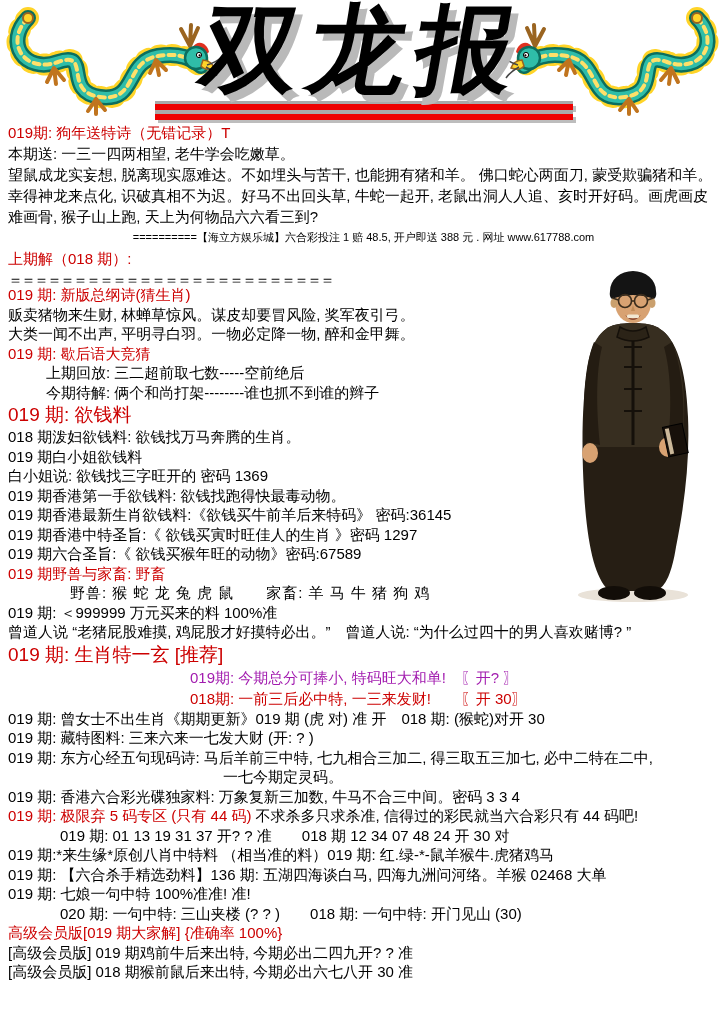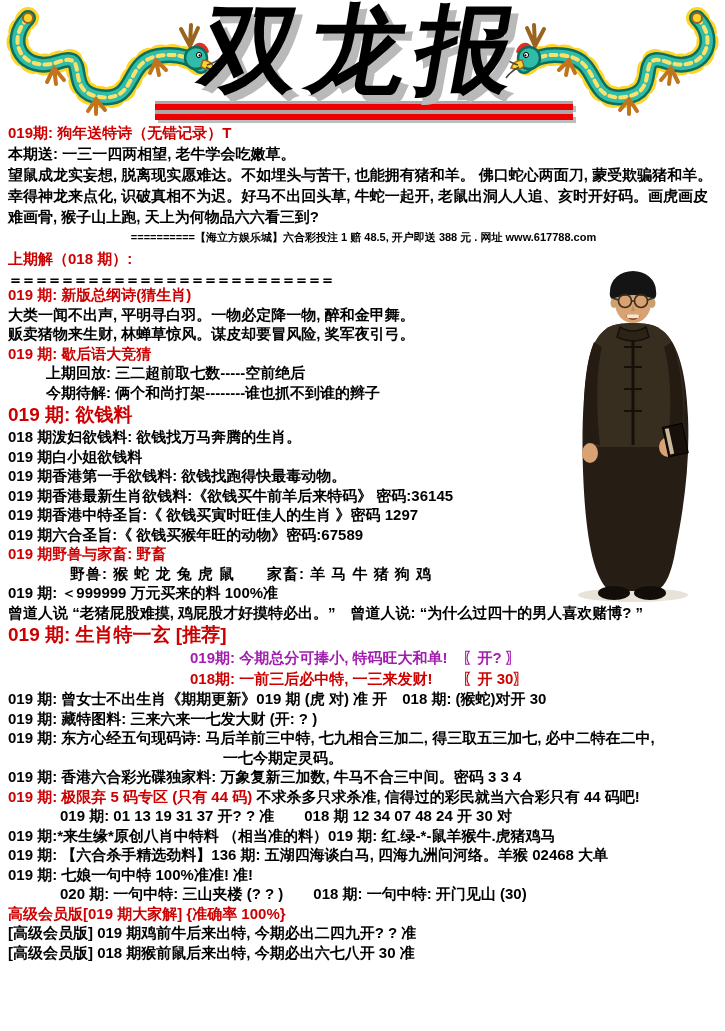--- a/index.html
+++ b/index.html
@@ -16,21 +16,21 @@
       text-shadow:8px 7px 0 #b9b9b9;}
   .title-bars{position:absolute;left:155px;top:101px;width:418px;z-index:2;}
   .title-bars .g1{height:3px;background:#a9a9a9;}
   .title-bars .r1{height:6px;background:#ee0000;box-shadow:3px 2px 0 #bdbdbd;}
   .title-bars .g2{height:4px;background:#a9a9a9;}
   .title-bars .r2{height:6px;background:#ee0000;box-shadow:3px 3px 0 #bdbdbd;}
   
   .portrait{position:absolute;top:247px;right:3px;z-index:0;}
   
   .content{position:relative;z-index:1;padding:1px 6px 0 8px;}
-  .ln{font-size:15px;line-height:19.5px;font-weight:bold;color:#000;white-space:nowrap;}
+  .ln{font-size:15px;line-height:19.5px;font-weight:normal;color:#000;white-space:nowrap;}
   .top .ln{line-height:21px;}
   .red{color:#cc0000;}
   .blue{color:#a21caf;}
   .big{font-size:19px;line-height:25px;}
   .wrap{white-space:normal;line-height:21px;width:712px;}
   .adline{line-height:19px;font-size:11px;text-align:center;}
   .divider{line-height:16px;letter-spacing:-2px;overflow:hidden;height:16px;}
   .ind1{padding-left:38px;}
   .ind2{padding-left:62px;letter-spacing:1px;}
   .ind3{padding-left:52px;}
@@ -143,28 +143,29 @@
     <div class="top">
       <div class="ln red">019期: 狗年送特诗（无错记录）T</div>
       <div class="ln">本期送: 一三一四两相望, 老牛学会吃嫩草。</div>
       <div class="ln wrap">望鼠成龙实妄想, 脱离现实愿难达。不如埋头与苦干, 也能拥有猪和羊。 佛口蛇心两面刀, 蒙受欺骗猪和羊。幸得神龙来点化, 识破真相不为迟。好马不出回头草, 牛蛇一起开, 老鼠出洞人人追、亥时开好码。画虎画皮难画骨, 猴子山上跑, 天上为何物品六六看三到?</div>
       <div class="ln adline">==========【海立方娱乐城】六合彩投注 1 赔 48.5, 开户即送 388 元 . 网址 www.617788.com</div>
       <div class="ln red prev">上期解（018 期）:</div>
       <div class="ln divider">＝＝＝＝＝＝＝＝＝＝＝＝＝＝＝＝＝＝＝＝＝＝＝＝＝</div>
     </div>
 
     <div class="ln red">019 期: 新版总纲诗(猜生肖)</div>
+    <div class="ln">贩卖猪物来生财, 林蝉草惊风。谋皮却要冒风险, 奖军夜引弓。</div>
     <div class="ln">大类一闻不出声, 平明寻白羽。一物必定降一物, 醉和金甲舞。</div>
-    <div class="ln">贩卖猪物来生财, 林蝉草惊风。谋皮却要冒风险, 奖军夜引弓。</div>
     <div class="ln red">019 期: 歇后语大竞猜</div>
     <div class="ln ind1">上期回放: 三二超前取七数-----空前绝后</div>
     <div class="ln ind1">今期待解: 俩个和尚打架--------谁也抓不到谁的辫子</div>
     <div class="ln red big">019 期: 欲钱料</div>
     <div class="ln">018 期泼妇欲钱料: 欲钱找万马奔腾的生肖。</div>
     <div class="ln">019 期白小姐欲钱料</div>
+    <div class="ln">白小姐说: 欲钱找三字旺开的 密码 1369</div>
     <div class="ln">019 期香港第一手欲钱料: 欲钱找跑得快最毒动物。</div>
     <div class="ln">019 期香港最新生肖欲钱料:《欲钱买牛前羊后来特码》 密码:36145</div>
     <div class="ln">019 期香港中特圣旨:《 欲钱买寅时旺佳人的生肖 》密码 1297</div>
     <div class="ln">019 期六合圣旨:《 欲钱买猴年旺的动物》密码:67589</div>
     <div class="ln red">019 期野兽与家畜: 野畜</div>
     <div class="ln ind2">野兽: 猴 蛇 龙 兔 虎 鼠　　家畜: 羊 马 牛 猪 狗 鸡</div>
     <div class="ln">019 期: ＜999999 万元买来的料 100%准</div>
     <div class="ln">曾道人说 “老猪屁股难摸, 鸡屁股才好摸特必出。”　曾道人说: “为什么过四十的男人喜欢赌博? ”</div>
     <div class="ln red big">019 期: 生肖特一玄 [推荐]</div>
     <div class="ln blue ctr">019期: 今期总分可捧小, 特码旺大和单!　〖开? 〗</div>

